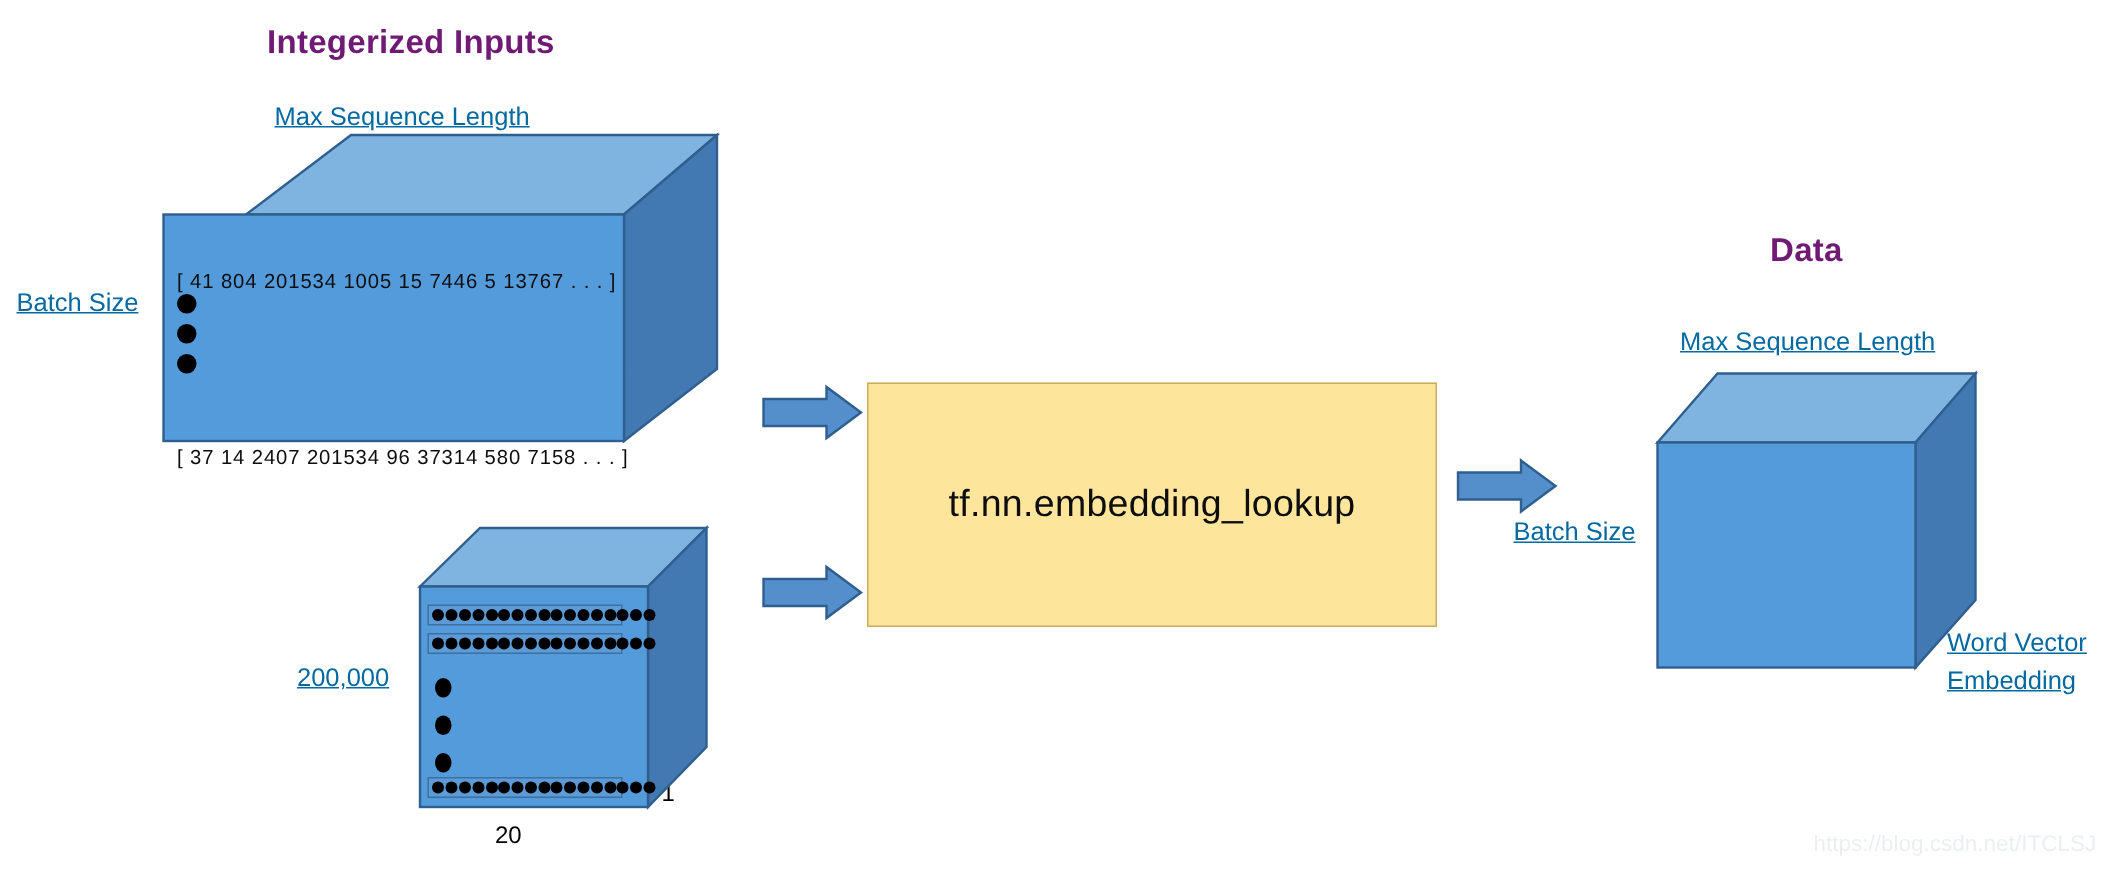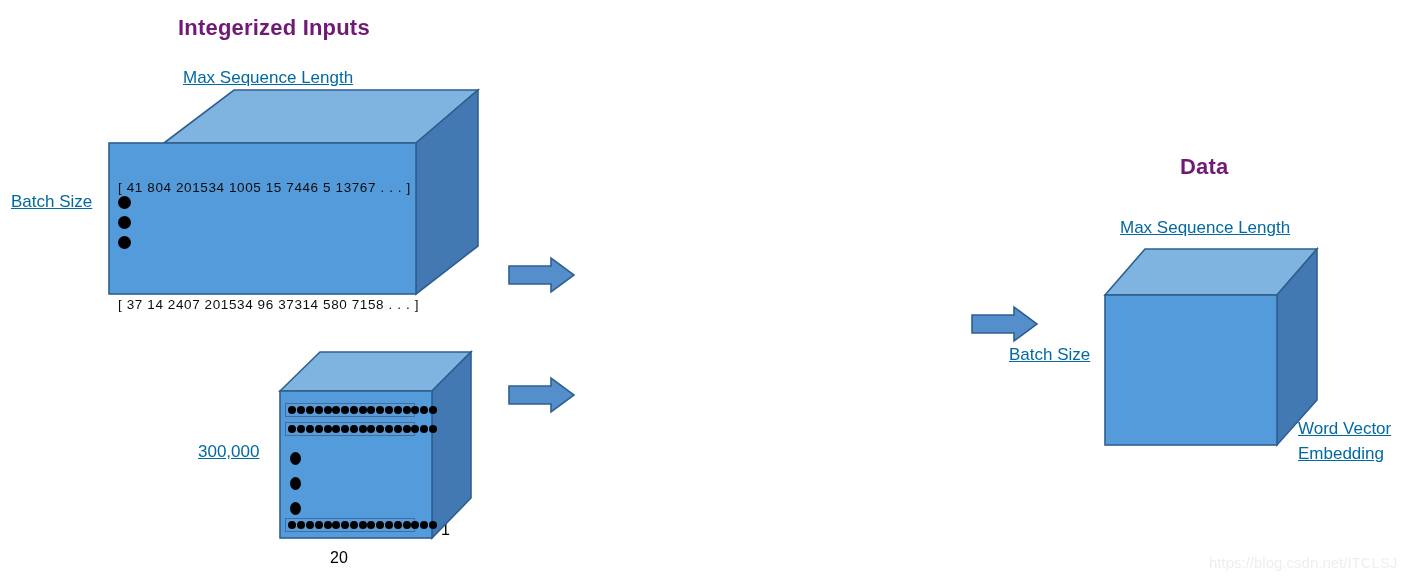--- a/index.html
+++ b/index.html
@@ -128,21 +128,21 @@
 
   <div class="abs seq-text" style="left:118px; top:269px;">[ 37   14   2407   201534   96   37314   580   7158 . . . ]</div>
 
   <div class="abs dot-col" style="left:118px; top:196px;">
     <div class="dot"></div>
     <div class="dot"></div>
     <div class="dot"></div>
   </div>
 
 
-  <div class="abs label-black" style="left:198px; top:442px;">300,000</div>
+  <div class="abs label-black" style="left:198px; top:442px;">200,000</div>
 
   <div class="abs label-small" style="left:330px; top:549px;">20</div>
 
   <div class="abs label-small" style="left:441px; top:521px;">1</div>
 
   <div class="abs" style="left:272px; top:348px;">
     <svg class="cube-svg" width="210" height="200" viewBox="0 0 210 200">
       <polygon points="8,43 48,4 199,4 160,43" fill="#7fb4e0" stroke="#2f5f8f" stroke-width="1.6"></polygon>
       <polygon points="160,43 199,4 199,150 160,190" fill="#4379b2" stroke="#2f5f8f" stroke-width="1.6"></polygon>
       <rect x="8" y="43" width="152" height="147" fill="#549bdb" stroke="#2f5f8f" stroke-width="1.6"></rect>
@@ -226,20 +226,23 @@
       <polygon points="2,10 44,10 44,2 67,19 44,36 44,28 2,28" fill="#548fcc" stroke="#2f5f8f" stroke-width="1.6"></polygon>
     </svg>
   </div>
 
   <div class="abs" style="left:970px; top:305px;">
     <svg width="70" height="38" viewBox="0 0 70 38">
       <polygon points="2,10 44,10 44,2 67,19 44,36 44,28 2,28" fill="#548fcc" stroke="#2f5f8f" stroke-width="1.6"></polygon>
     </svg>
   </div>
 
+  <div class="abs proc-box" style="left:578px; top:255px; width:380px; height:163px;">
+    <span>tf.nn.embedding_lookup</span>
+  </div>
 
   <div class="abs title-cyan" style="left:1180px; top:154px;">Data</div>
 
   <div class="abs label-black" style="left:1120px; top:218px;">Max Sequence Length</div>
 
   <div class="abs label-black" style="left:1009px; top:345px;">Batch Size</div>
 
   <div class="abs label-black" style="left:1298px; top:419px;">Word Vector</div>
 
   <div class="abs label-black" style="left:1298px; top:444px;">Embedding</div>

